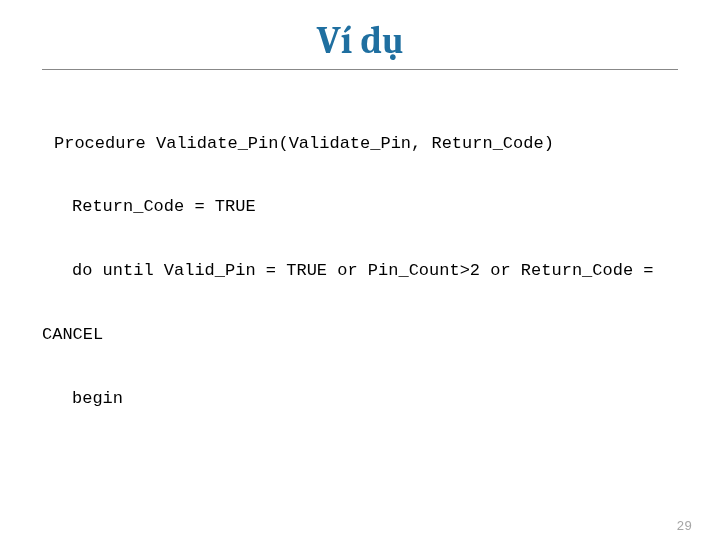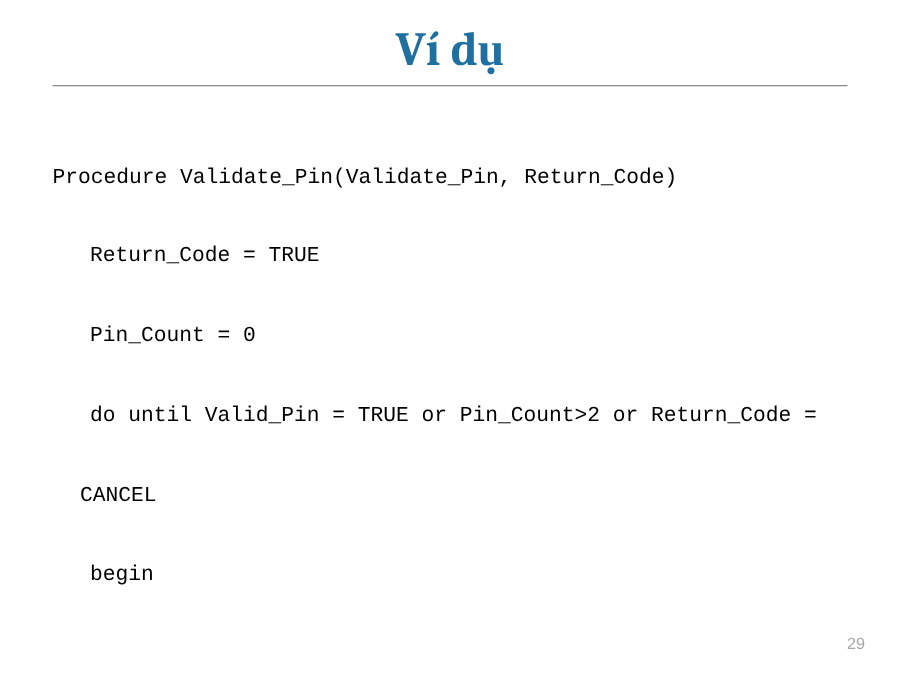--- a/index.html
+++ b/index.html
@@ -2,39 +2,38 @@
 <html><head>
 <meta charset="utf-8">
 <style>
   * { margin: 0; padding: 0; box-sizing: border-box; }
   html, body { width: 720px; height: 540px; background: #fff; font-family: Calibri, Arial, sans-serif; overflow: hidden; }
   .slide { width: 720px; height: 540px; position: relative; padding: 18px 42px 0 42px; }
   .title-wrap { text-align: center; }
   .title { font-family: Cambria, Georgia, serif; font-size: 38px; font-weight: 700; color: #1f6fa0; display: inline-block; }
   .rule { border: 0; border-top: 1px solid #888; margin: 6px 0 20px 0; }
   .code { font-family: Consolas, "Courier New", monospace; font-size: 17px; color: #000; line-height: 1.25; white-space: pre; }
-  .code .l0 { margin-left: 0; }
+  .code .l0 { margin-left: 12px; }
   .code .l1 { margin-left: 30px; }
-  .pagenum { position: absolute; right: 28px; bottom: 18px; font-family: Liberation Sans, sans-serif; font-size: 13px; color: #a6a6a6; }
+  .pagenum { position: absolute; right: 28px; bottom: 6px; font-family: Liberation Mono, monospace; font-size: 13px; color: #a6a6a6; }
 </style>
 </head>
 <body>
 
 <div class="slide">
   <div class="title-wrap">
     <div class="title">Ví dụ</div>
   </div>
   <hr class="rule">
 
   <div class="code">
     <div class="l0">Procedure Validate_Pin(Validate_Pin, Return_Code)</div>
     <div class="l1">Return_Code = TRUE</div>
-    <div class="l1">Pin_Count = 0</div>
     <div class="l1">do until Valid_Pin = TRUE or Pin_Count&gt;2 or Return_Code =</div>
-    <div class="l1" style="margin-left:22px">CANCEL</div>
+    <div class="l1" style="margin-left:0">CANCEL</div>
     <div class="l1">begin</div>
     
     
     
     
     
     
     
     
     

